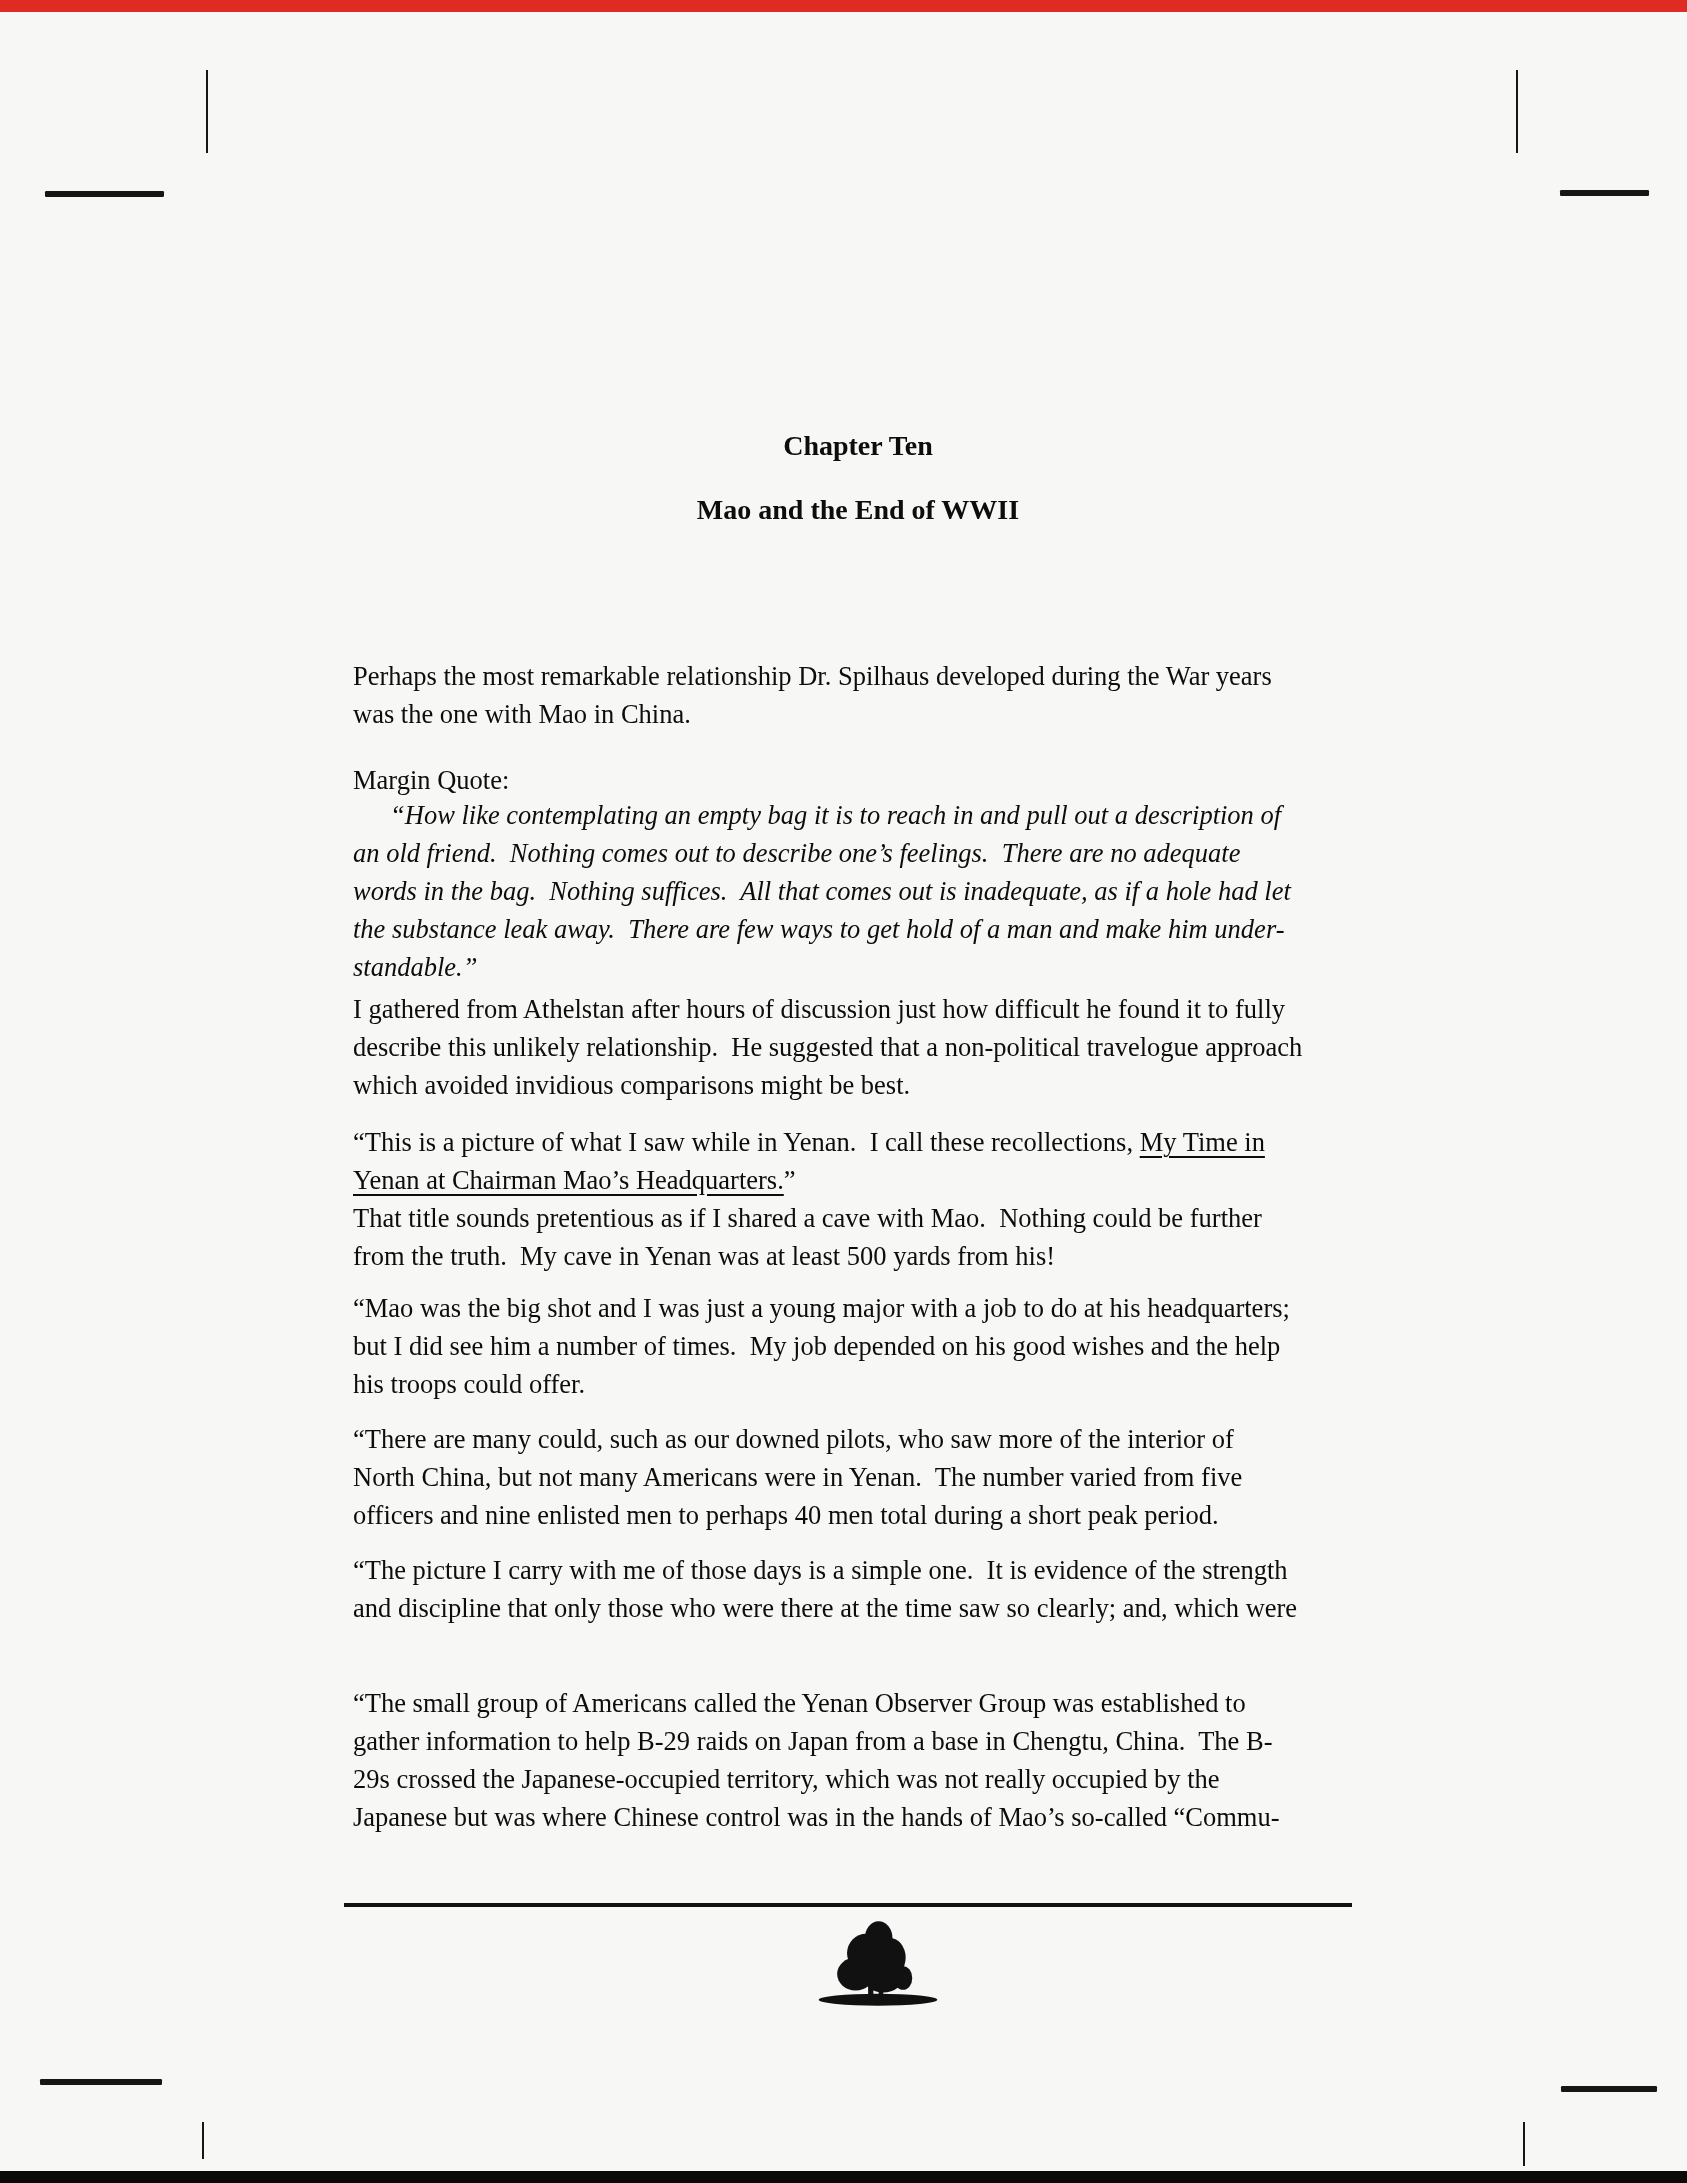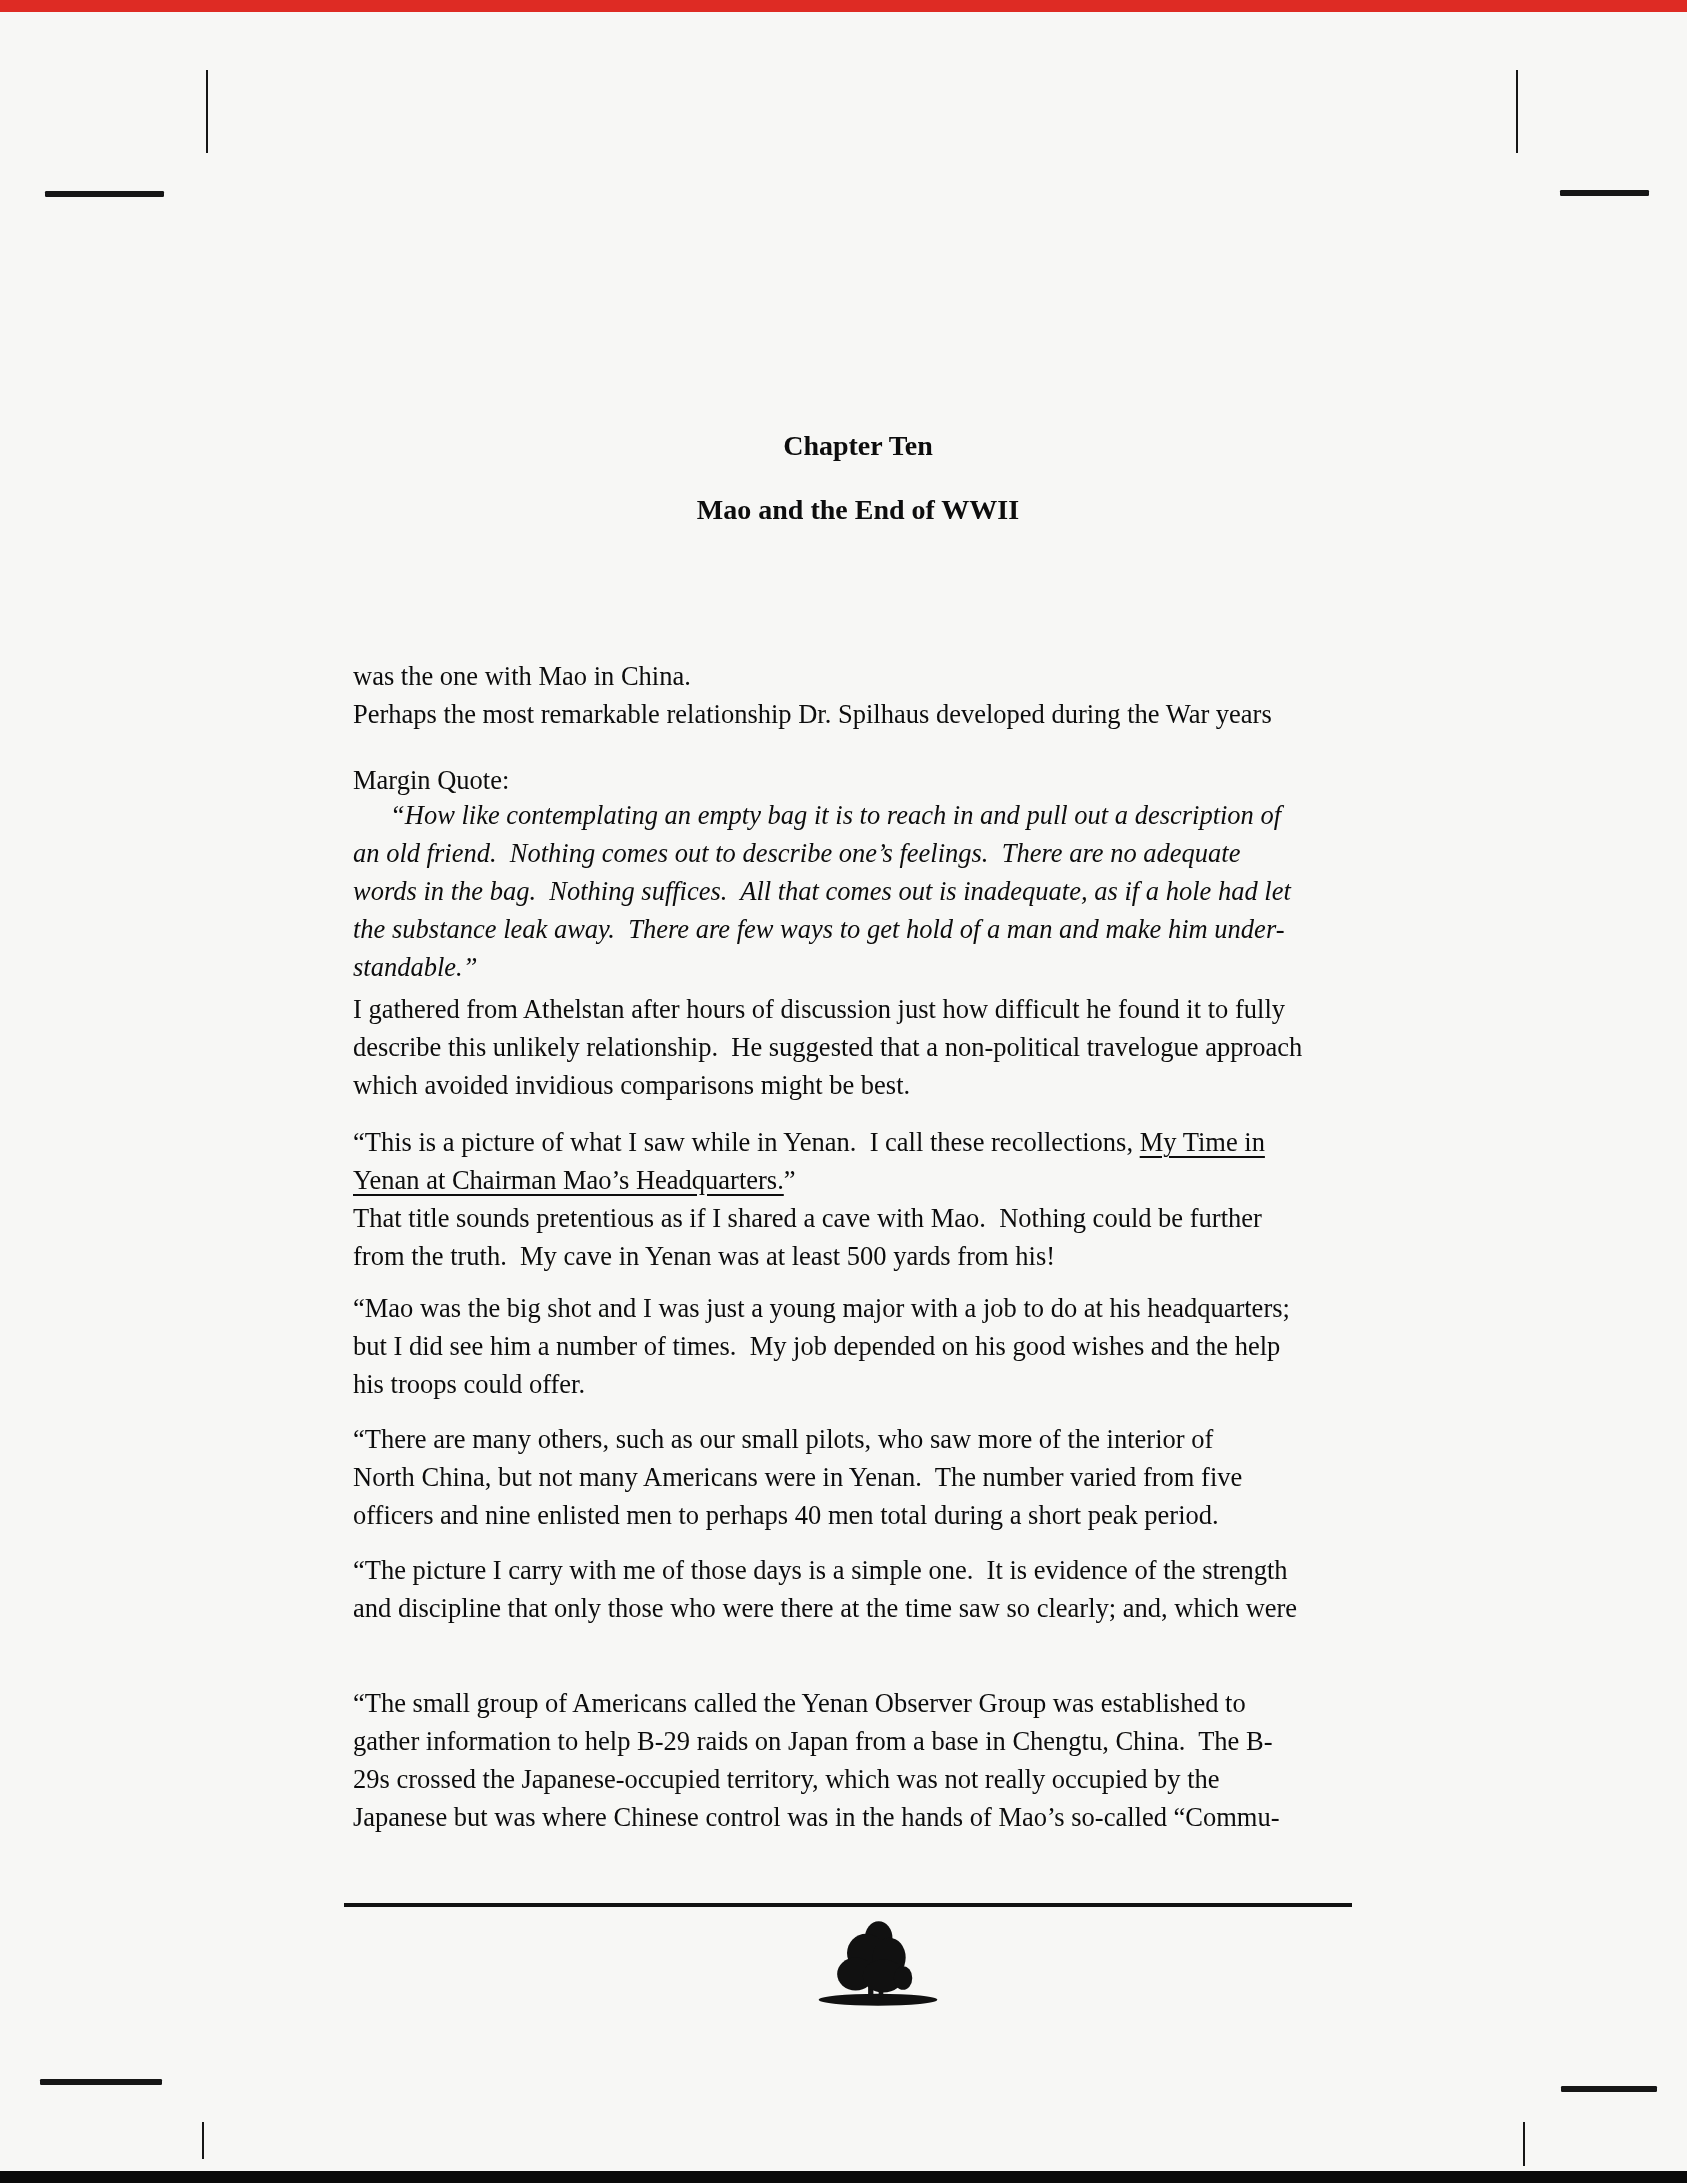--- a/index.html
+++ b/index.html
@@ -39,22 +39,22 @@
 
   <div class="vtick" style="left:206px; top:70px; height:83px;"></div>
   <div class="vtick" style="left:1516px; top:70px; height:83px;"></div>
   <div class="hdash" style="left:45px; top:191px; width:119px;"></div>
   <div class="hdash" style="left:1560px; top:190px; width:89px;"></div>
 
   <h1 class="heading" style="top:427px;">Chapter Ten</h1>
   <h2 class="heading" style="top:491px;">Mao and the End of WWII</h2>
 
   <div class="para" style="top:657px;">
+    <div class="tline">Perhaps the most remarkable relationship Dr. Spilhaus developed during the War years</div>
     <div class="tline">was the one with Mao in China.</div>
-    <div class="tline">Perhaps the most remarkable relationship Dr. Spilhaus developed during the War years</div>
   </div>
 
   <div class="para" style="top:761px;">
     <div class="tline">Margin Quote:</div>
   </div>
 
   <div class="para italic" style="top:796px;">
     <div class="tline indent">“How like contemplating an empty bag it is to reach in and pull out a description of</div>
     <div class="tline">an old friend.  Nothing comes out to describe one’s feelings.  There are no adequate</div>
     <div class="tline">words in the bag.  Nothing suffices.  All that comes out is inadequate, as if a hole had let</div>
@@ -75,21 +75,21 @@
     <div class="tline">from the truth.  My cave in Yenan was at least 500 yards from his!</div>
   </div>
 
   <div class="para" style="top:1289px;">
     <div class="tline">“Mao was the big shot and I was just a young major with a job to do at his headquarters;</div>
     <div class="tline">but I did see him a number of times.  My job depended on his good wishes and the help</div>
     <div class="tline">his troops could offer.</div>
   </div>
 
   <div class="para" style="top:1420px;">
-    <div class="tline">“There are many others, such as our small pilots, who saw more of the interior of</div>
+    <div class="tline">“There are many could, such as our downed pilots, who saw more of the interior of</div>
     <div class="tline">North China, but not many Americans were in Yenan.  The number varied from five</div>
     <div class="tline">officers and nine enlisted men to perhaps 40 men total during a short peak period.</div>
   </div>
 
   <div class="para" style="top:1551px;">
     <div class="tline">“The picture I carry with me of those days is a simple one.  It is evidence of the strength</div>
     <div class="tline">and discipline that only those who were there at the time saw so clearly; and, which were</div>
   </div>
 
   <div class="para" style="top:1684px;">

